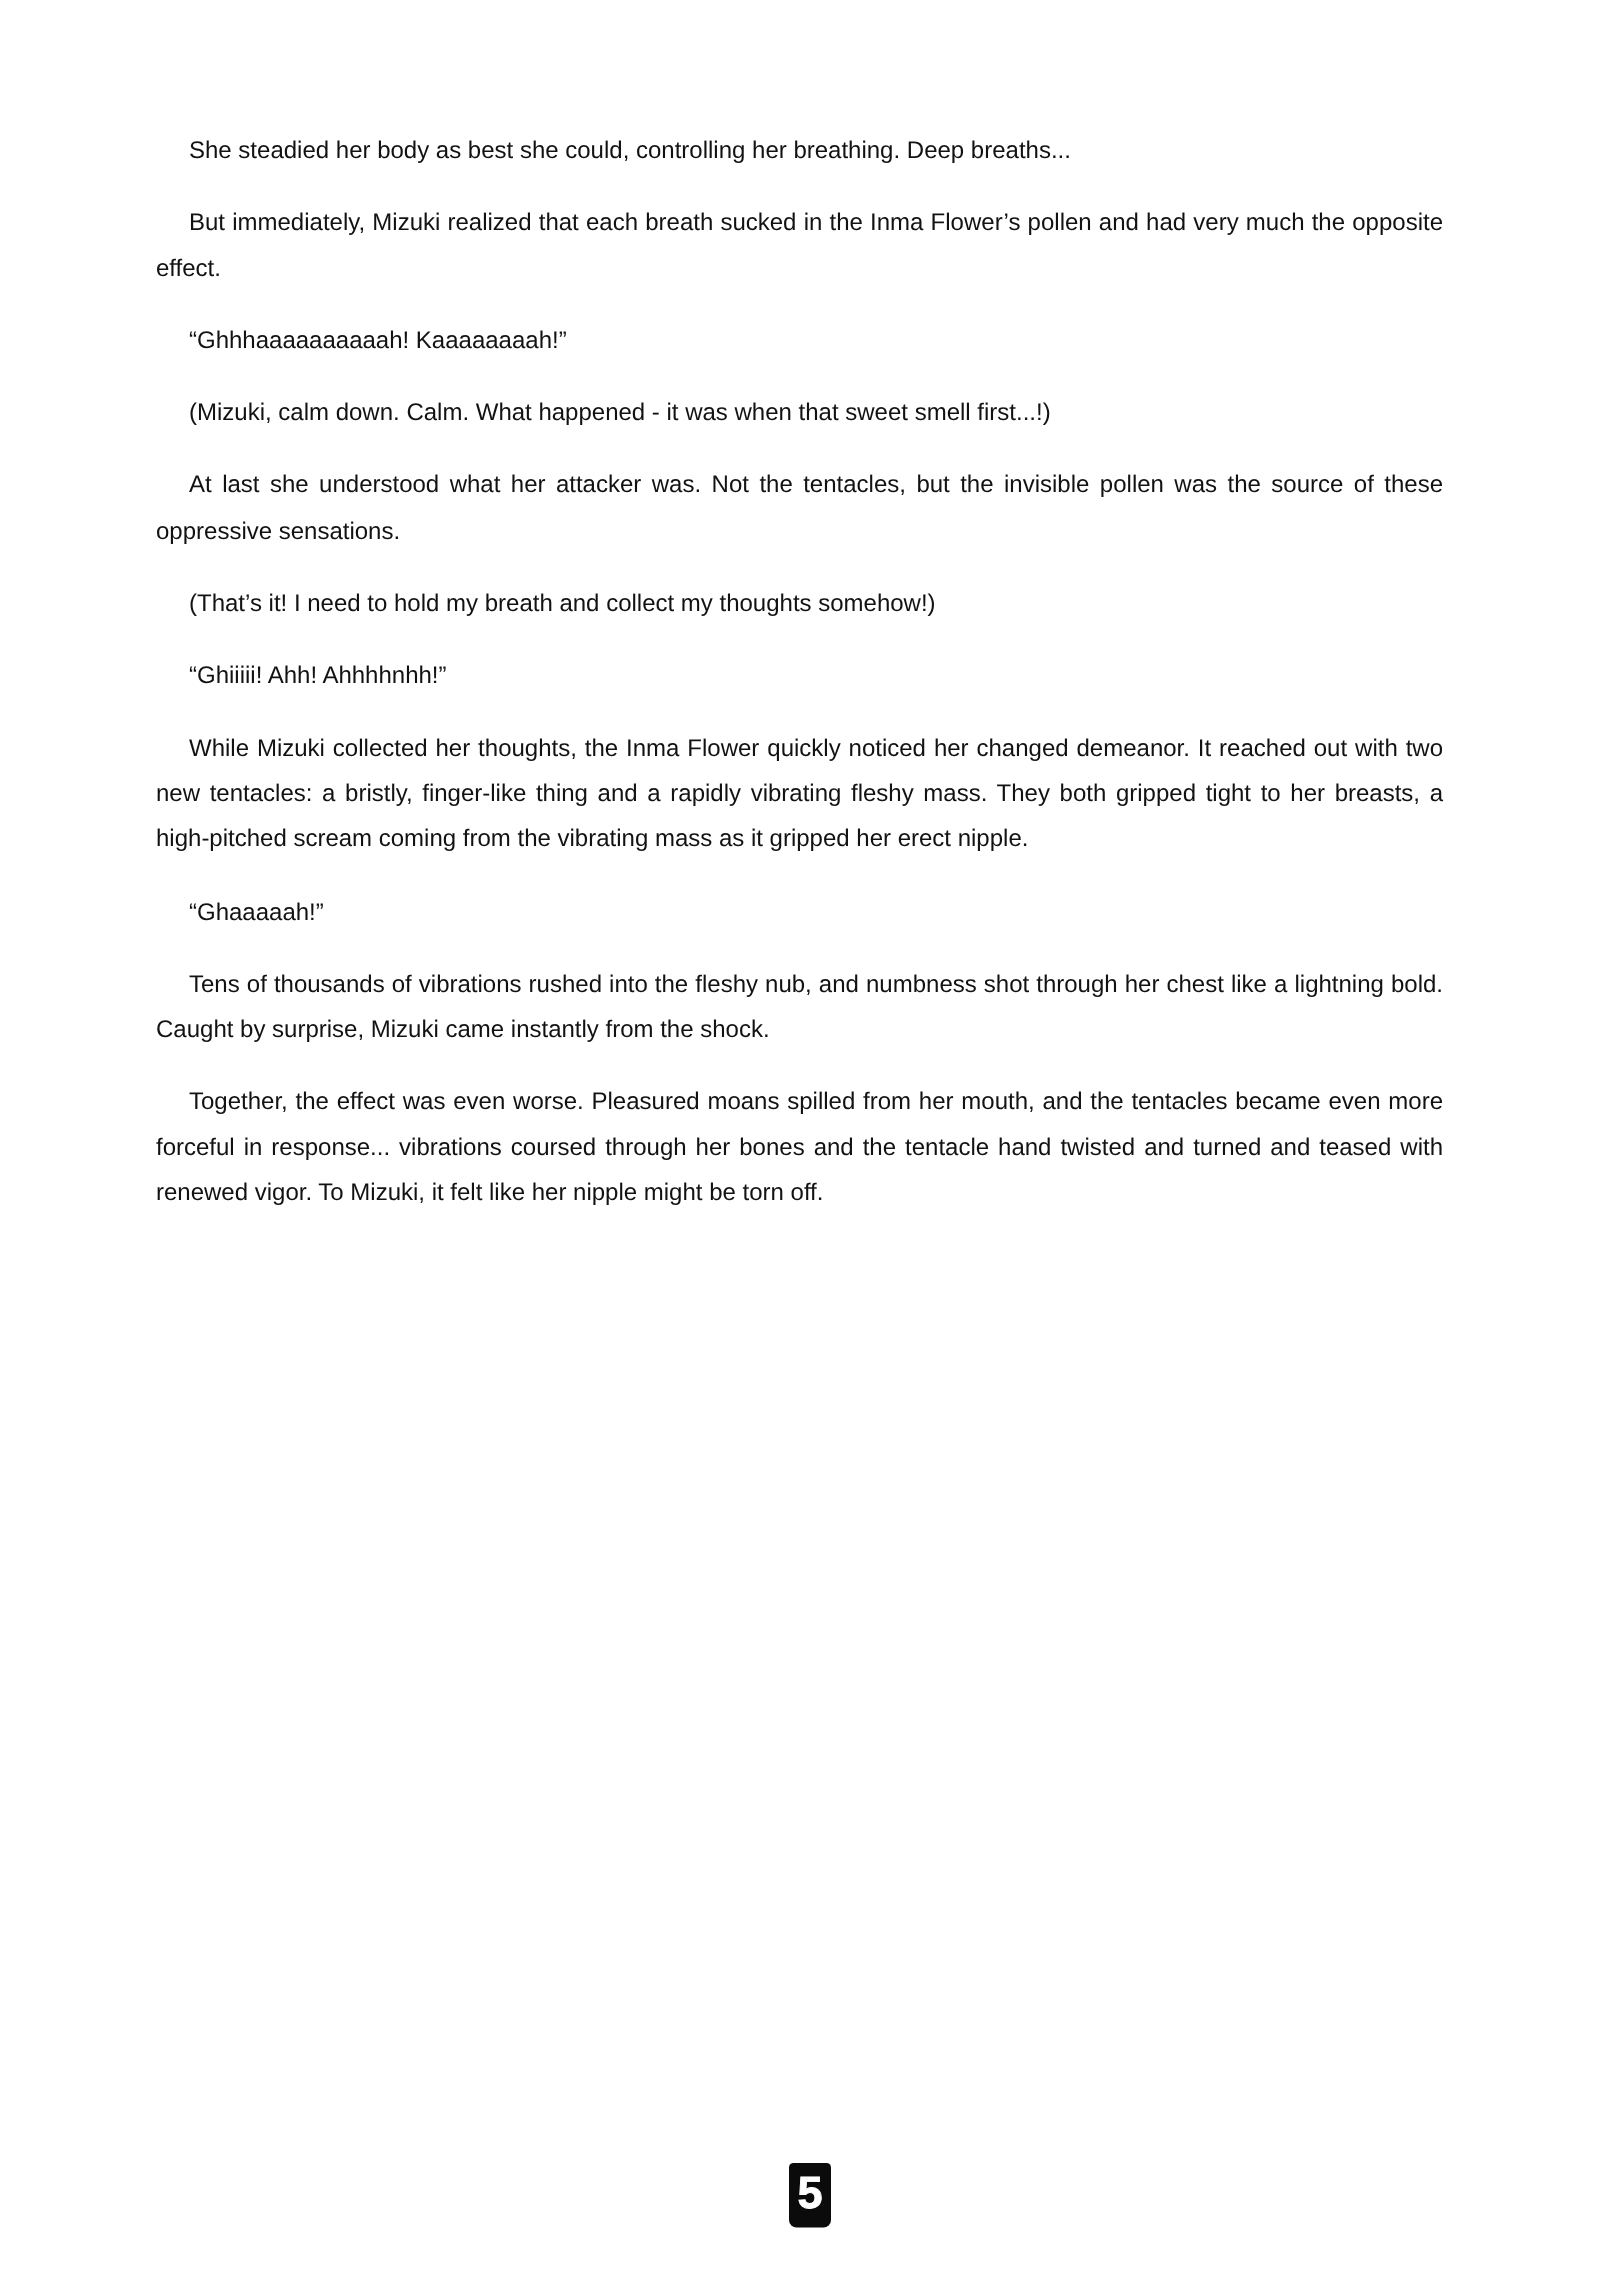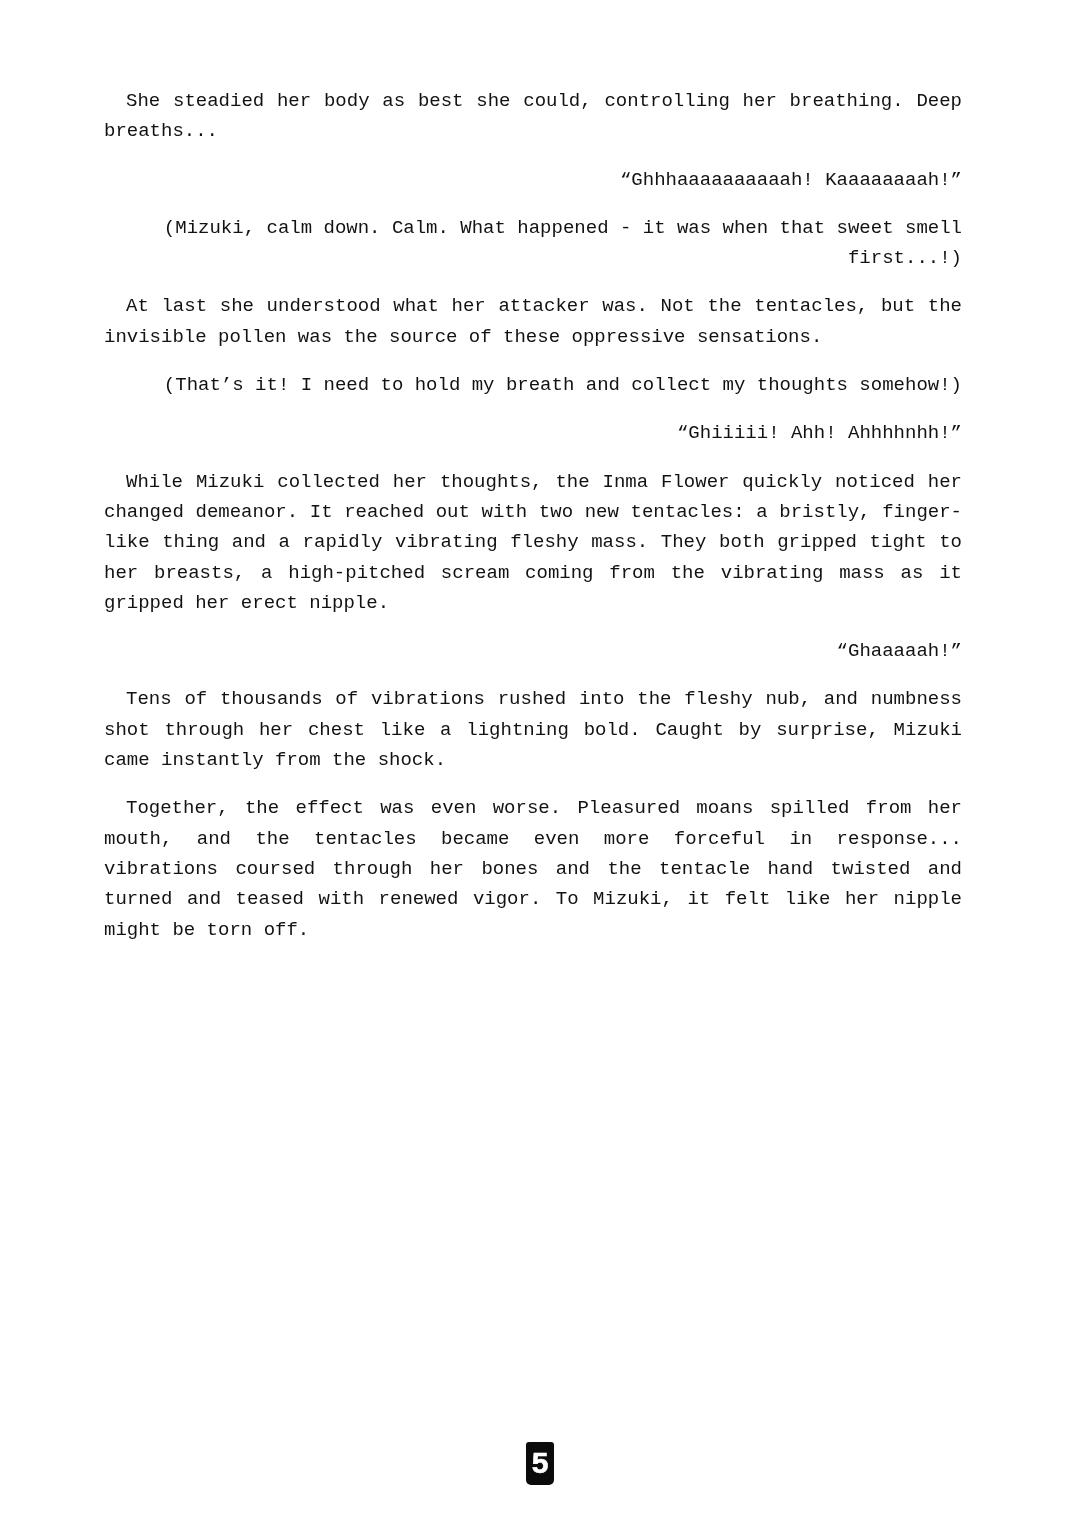--- a/index.html
+++ b/index.html
@@ -19,39 +19,39 @@
   }
 
   .text-column {
     position: absolute;
     left: 104px;
     top: 86px;
     width: 858px;
   }
 
   .para {
-    font-family: Liberation Mono, monospace;
-    font-size: 19px;
+    font-family: Liberation Sans, sans-serif;
+    font-size: 16px;
     line-height: 30.3px;
     color: #121212;
     text-align: justify;
     text-justify: inter-word;
     margin: 0 0 18px 0;
     text-indent: 22px;
     -webkit-font-smoothing: antialiased;
     hyphens: none;
   }
 
   .para:last-child {
     margin-bottom: 16px;
   }
 
   
   .para.single {
-    text-align: right;
+    text-align: left;
   }
 
   .page-number {
     position: absolute;
     left: 0;
     right: 0;
     bottom: 36px;
     text-align: center;
     height: 46px;
   }
@@ -70,20 +70,21 @@
     -webkit-text-stroke: 0.6px #ffffff;
   }
 </style>
 </head>
 <body>
 
 <div class="page">
 
   <div class="text-column">
     <p class="para">She steadied her body as best she could, controlling her breathing. Deep breaths...</p>
+    <p class="para">But immediately, Mizuki realized that each breath sucked in the Inma Flower’s pollen and had very much the opposite effect.</p>
     <p class="para single">“Ghhhaaaaaaaaaah! Kaaaaaaaah!”</p>
     <p class="para single">(Mizuki, calm down. Calm. What happened - it was when that sweet smell first...!)</p>
     <p class="para">At last she understood what her attacker was. Not the tentacles, but the invisible pollen was the source of these oppressive sensations.</p>
     <p class="para single">(That’s it! I need to hold my breath and collect my thoughts somehow!)</p>
     <p class="para single">“Ghiiiii! Ahh! Ahhhhnhh!”</p>
     <p class="para">While Mizuki collected her thoughts, the Inma Flower quickly noticed her changed demeanor. It reached out with two new tentacles: a bristly, finger-like thing and a rapidly vibrating fleshy mass. They both gripped tight to her breasts, a high-pitched scream coming from the vibrating mass as it gripped her erect nipple.</p>
     <p class="para single">“Ghaaaaah!”</p>
     <p class="para">Tens of thousands of vibrations rushed into the fleshy nub, and numbness shot through her chest like a lightning bold. Caught by surprise, Mizuki came instantly from the shock.</p>
     <p class="para">Together, the effect was even worse. Pleasured moans spilled from her mouth, and the tentacles became even more forceful in response... vibrations coursed through her bones and the tentacle hand twisted and turned and teased with renewed vigor. To Mizuki, it felt like her nipple might be torn off.</p>
   </div>

